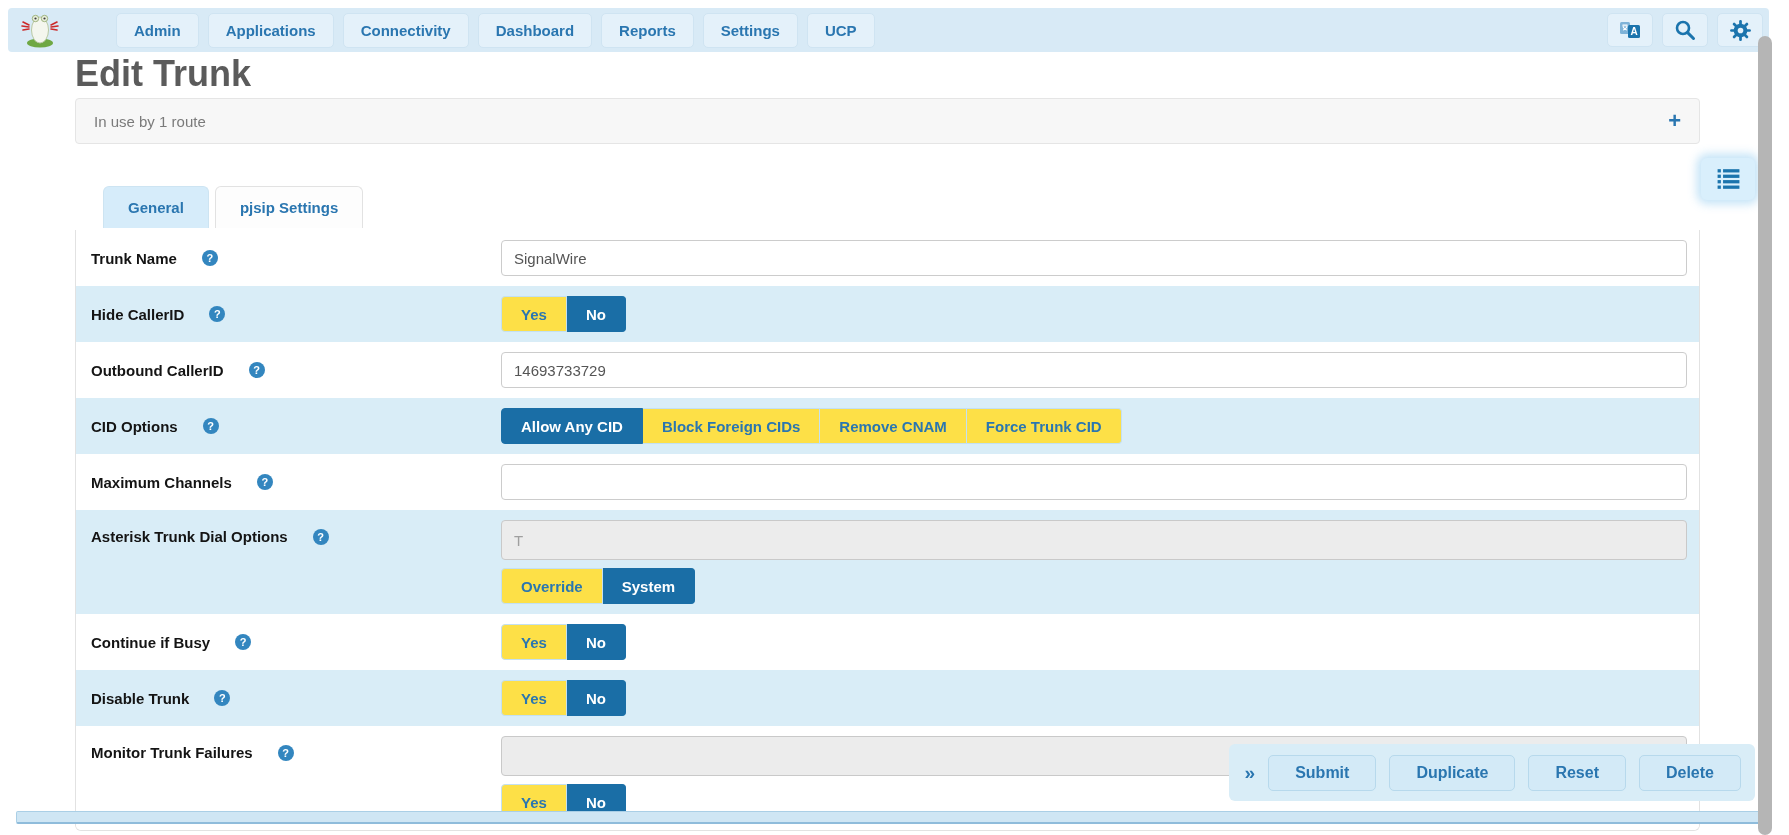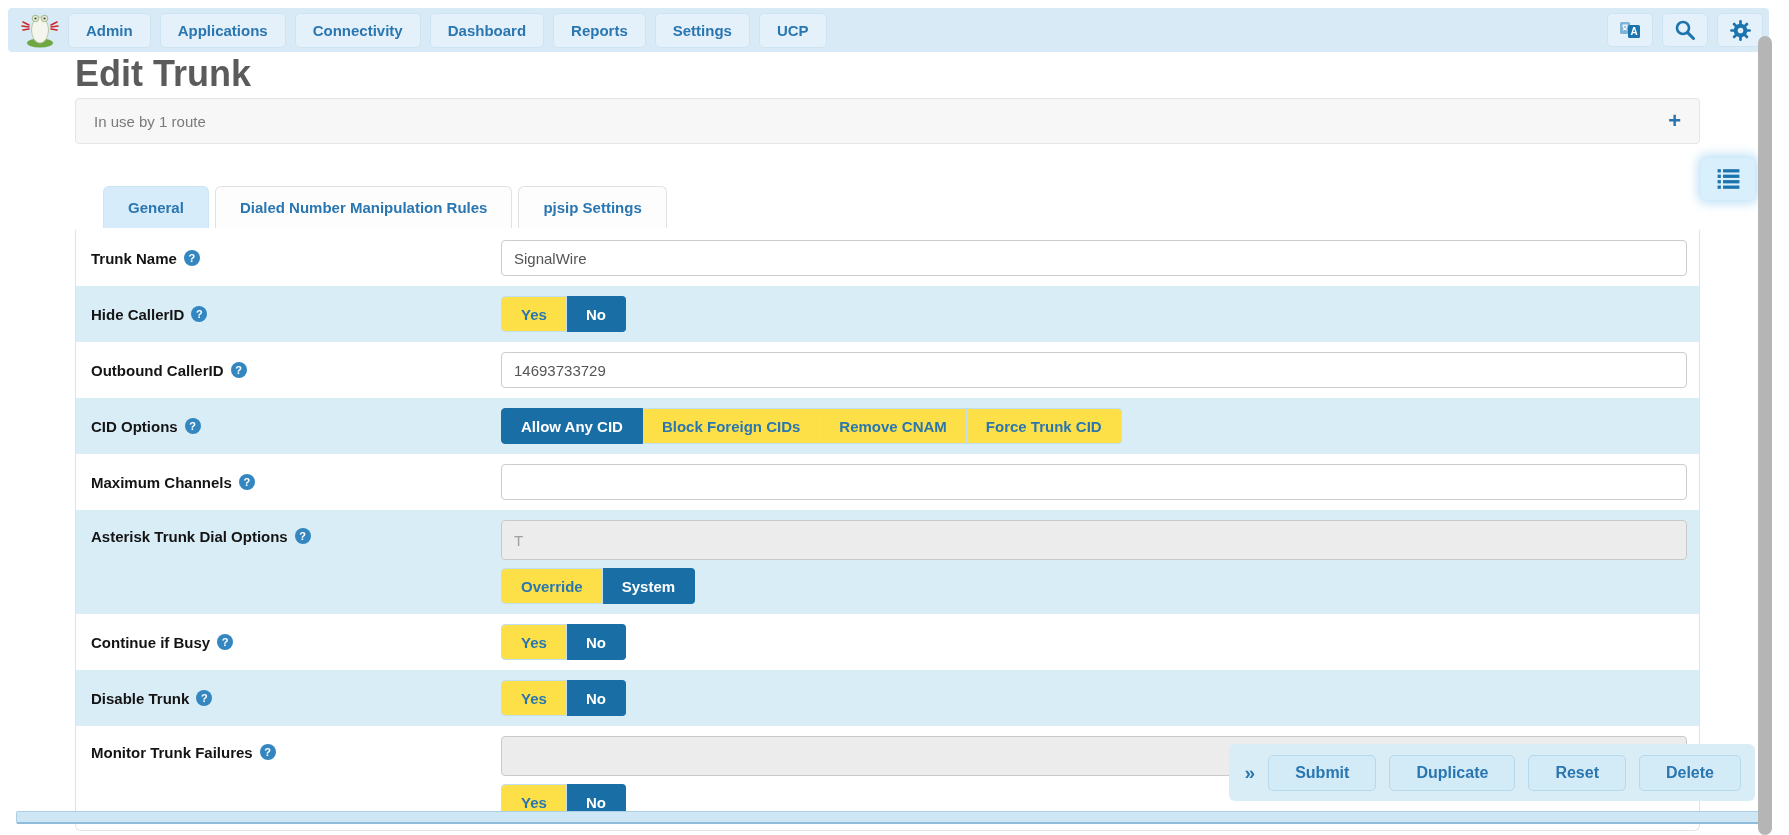--- a/index.html
+++ b/index.html
@@ -1,21 +1,21 @@
 <!DOCTYPE html>
 <html><head>
 <meta charset="utf-8">
 <style>
   * { margin:0; padding:0; box-sizing:border-box; }
   body { font-family:"Liberation Sans", sans-serif; background:#fff; }
   #screen { position:relative; width:1789px; height:835px; background:#fff; overflow:hidden; }
 
   
   .navbar { position:absolute; left:8px; top:8px; right:20px; height:44px;
-            background:#d8eaf6; border-radius:4px; display:flex; align-items:center; padding:0 6px; }
+            background:#d8eaf6; border-radius:4px; display:flex; align-items:center; padding:0 6px;gap:48px; }
   .logo { width:40px; height:40px; margin:0 8px 0 6px; flex:0 0 auto; }
   .nav-items { display:flex; gap:9px; align-items:center; }
   .nav-btn { background:#e4f1fa; border:1px solid #cfe4f2; border-radius:5px;
              color:#2a76b0; font-weight:bold; font-size:15px; padding:8px 17px; cursor:pointer;
              font-family:"Liberation Sans", sans-serif; }
   .nav-right { margin-left:auto; display:flex; gap:9px; align-items:center; }
   .icon-btn { background:#e4f1fa; border:1px solid #cfe4f2; border-radius:5px;
               width:46px; height:34px; display:flex; align-items:center; justify-content:center; cursor:pointer; }
 
   
@@ -38,21 +38,21 @@
               display:flex; align-items:center; justify-content:center; cursor:pointer; }
 
   
   .form-panel { position:absolute; left:75px; right:89px; top:230px;
                 border:1px solid #e2e2e2; border-top:none; border-radius:0 0 6px 6px; overflow:hidden; }
   .frow { display:flex; align-items:flex-start; padding:10px 12px 10px 15px; }
   .frow.single { align-items:center; }
   .row-w { background:#ffffff; }
   .row-b { background:#d9edf7; }
   .flabel { flex:0 0 410px; font-size:15px; font-weight:bold; color:#141414; padding-top:8px;
-            display:flex; align-items:flex-start; gap:7px; }
+            display:flex; align-items:center; gap:25px; }
   .frow.single .flabel { padding-top:0; }
   .qmark { display:inline-flex; width:16px; height:16px; border-radius:50%; background:#3386bf;
            color:#fff; font-size:11px; font-weight:bold; align-items:center; justify-content:center; flex:0 0 auto; }
   .fcontrol { flex:1; }
   .txt-input { width:100%; height:36px; border:1px solid #cccccc; border-radius:4px;
                font-size:15px; color:#555; padding:0 12px; background:#fff;
                font-family:"Liberation Sans", sans-serif; }
   .txt-input:disabled { background:#ececec; border-color:#c9c9c9; color:#9f9f9f; }
   .stack { display:flex; flex-direction:column; gap:8px; }
 
@@ -138,21 +138,20 @@
 
   <div class="page-title">Edit Trunk</div>
 
   <div class="usage-panel">
     <span class="usage-text">In use by 1 route</span>
     <span class="usage-plus">+</span>
   </div>
 
   <div class="tabs">
     <div class="tab active">General</div>
-    <div class="tab">Dialed Number Manipulation Rules</div>
     <div class="tab">pjsip Settings</div>
   </div>
 
   <div class="side-tab">
     <svg width="27" height="24" viewBox="0 0 24 22" fill="#1b74ad">
       <rect x="2" y="2" width="3" height="3"></rect>
         <rect x="7" y="2" width="15" height="3"></rect>
       <rect x="2" y="7" width="3" height="3"></rect>
         <rect x="7" y="7" width="15" height="3"></rect>
       <rect x="2" y="12" width="3" height="3"></rect>

